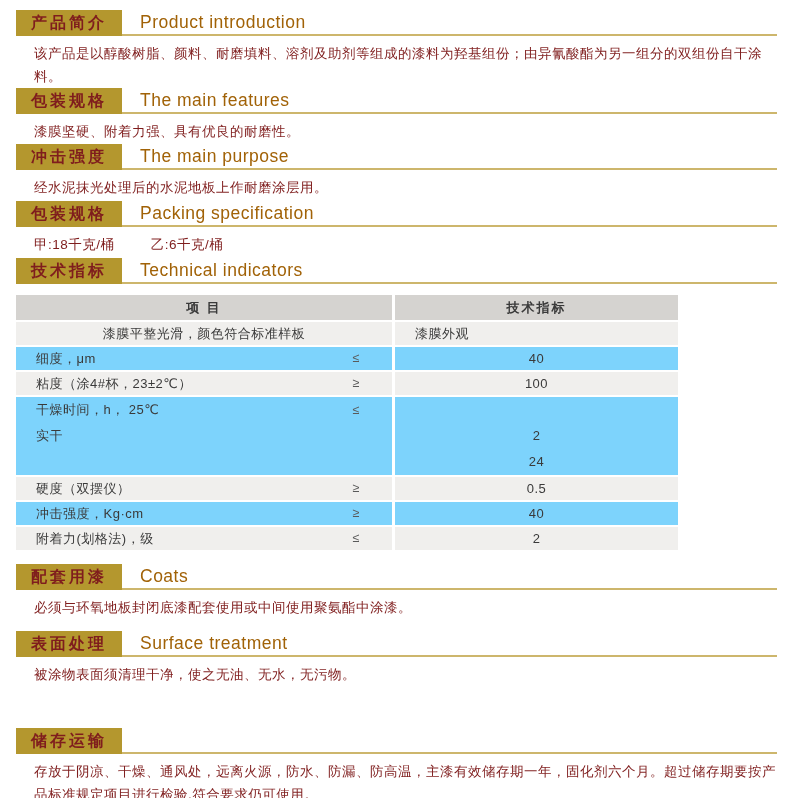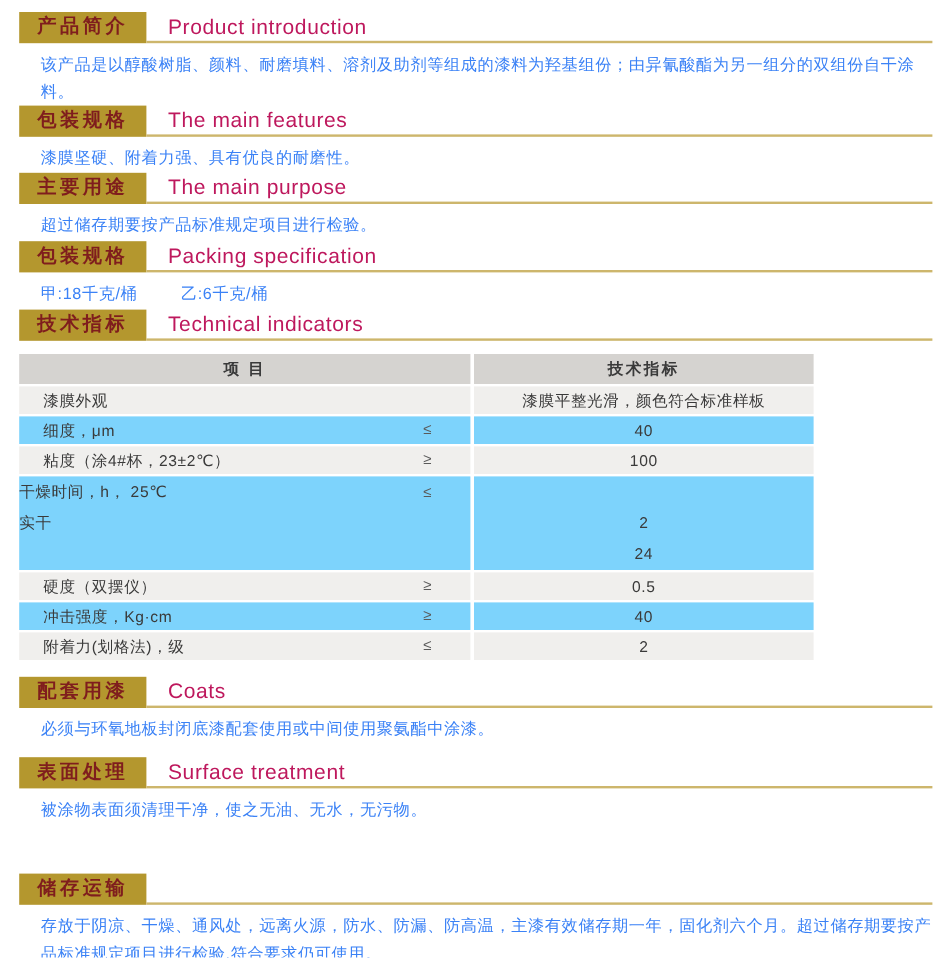--- a/index.html
+++ b/index.html
@@ -14,32 +14,32 @@
   
   .sec-head { position:relative; height:26px; }
   .zh-label {
     position:absolute; left:0; top:0; width:106px; height:26px;
     background:#b4972e; color:#7f1d1d;
     font-size:16px; font-weight:bold; letter-spacing:3px;
     text-align:center; line-height:26px;
   }
   .en-title {
     position:absolute; left:124px; top:0; height:26px;
-    color:#be185d; font-size:17.5px; line-height:25px; letter-spacing:0.5px;
+    color:#a16207; font-size:17.5px; line-height:25px; letter-spacing:0.5px;
     white-space:nowrap;
   }
   .title-underline {
     position:absolute; left:106px; right:0; bottom:0; height:2px;
     background:#cdb66c;
   }
 
   
   .sec-body {
     margin:6px 0 0 18px; font-size:13.5px; line-height:23px;
-    color:#3b82f6; letter-spacing:0.5px; max-width:745px;
+    color:#7f1d1d; letter-spacing:0.5px; max-width:745px;
   }
   .pack-part { display:inline-block; }
   .pack-part + .pack-part { margin-left:32px; }
 
   
   .m0 { margin-top:0; }  .m1 { margin-top:1px; } .m2 { margin-top:2px; }
   .m12 { margin-top:12px; } .m14 { margin-top:14px; } .m42 { margin-top:42px; }
 
   
   .spec-table {
@@ -60,21 +60,21 @@
     display:flex; justify-content:space-between;
     padding-left:20px; padding-right:32px;
   }
   .val-cell { height:23px; line-height:23px; text-align:center; }
   .sym { color:#5a5a5a; font-size:12.5px; }
   
   .multi { height:78px; }
   .multi-left { padding:0; display:block; }
   .multi-line {
     height:26px; line-height:26px; display:flex;
-    justify-content:space-between; padding-right:32px;
+    justify-content:space-between; padding-left:20px; padding-right:32px;
   }
   .multi-val { height:26px; line-height:26px; text-align:center; }
 </style>
 </head>
 <body>
 
 <div class="page">
 
   <div class="sec-head">
     <span class="zh-label">产品简介</span>
@@ -84,25 +84,25 @@
   <p class="sec-body">该产品是以醇酸树脂、颜料、耐磨填料、溶剂及助剂等组成的漆料为羟基组份；由异氰酸酯为另一组分的双组份自干涂料。</p>
 
   <div class="sec-head m0">
     <span class="zh-label">包装规格</span>
     <span class="en-title">The main features</span>
     <span class="title-underline"></span>
   </div>
   <p class="sec-body">漆膜坚硬、附着力强、具有优良的耐磨性。</p>
 
   <div class="sec-head m1">
-    <span class="zh-label">主要用途</span>
+    <span class="zh-label">冲击强度</span>
     <span class="en-title">The main purpose</span>
     <span class="title-underline"></span>
   </div>
-  <p class="sec-body">超过储存期要按产品标准规定项目进行检验。</p>
+  <p class="sec-body">经水泥抹光处理后的水泥地板上作耐磨涂层用。</p>
 
   <div class="sec-head m2">
     <span class="zh-label">包装规格</span>
     <span class="en-title">Packing specification</span>
     <span class="title-underline"></span>
   </div>
   <p class="sec-body">
     <span class="pack-part">甲:18千克/桶</span>
     <span class="pack-part">乙:6千克/桶</span>
   </p>
@@ -110,25 +110,25 @@
   <div class="sec-head m2">
     <span class="zh-label">技术指标</span>
     <span class="en-title">Technical indicators</span>
     <span class="title-underline"></span>
   </div>
 
   <div class="spec-table">
     <div class="cell th">项 目</div>
     <div class="cell th">技术指标</div>
 
+    <div class="cell val-cell row-light">漆膜平整光滑，颜色符合标准样板</div>
     <div class="cell item-cell row-light">
       <span>漆膜外观</span>
       <span class="sym"></span>
     </div>
-    <div class="cell val-cell row-light">漆膜平整光滑，颜色符合标准样板</div>
 
     <div class="cell item-cell row-dark">
       <span>细度，μm</span>
       <span class="sym">≤</span>
     </div>
     <div class="cell val-cell row-dark">40</div>
 
     <div class="cell item-cell row-light">
       <span>粘度（涂4#杯，23±2℃）</span>
       <span class="sym">≥</span>

